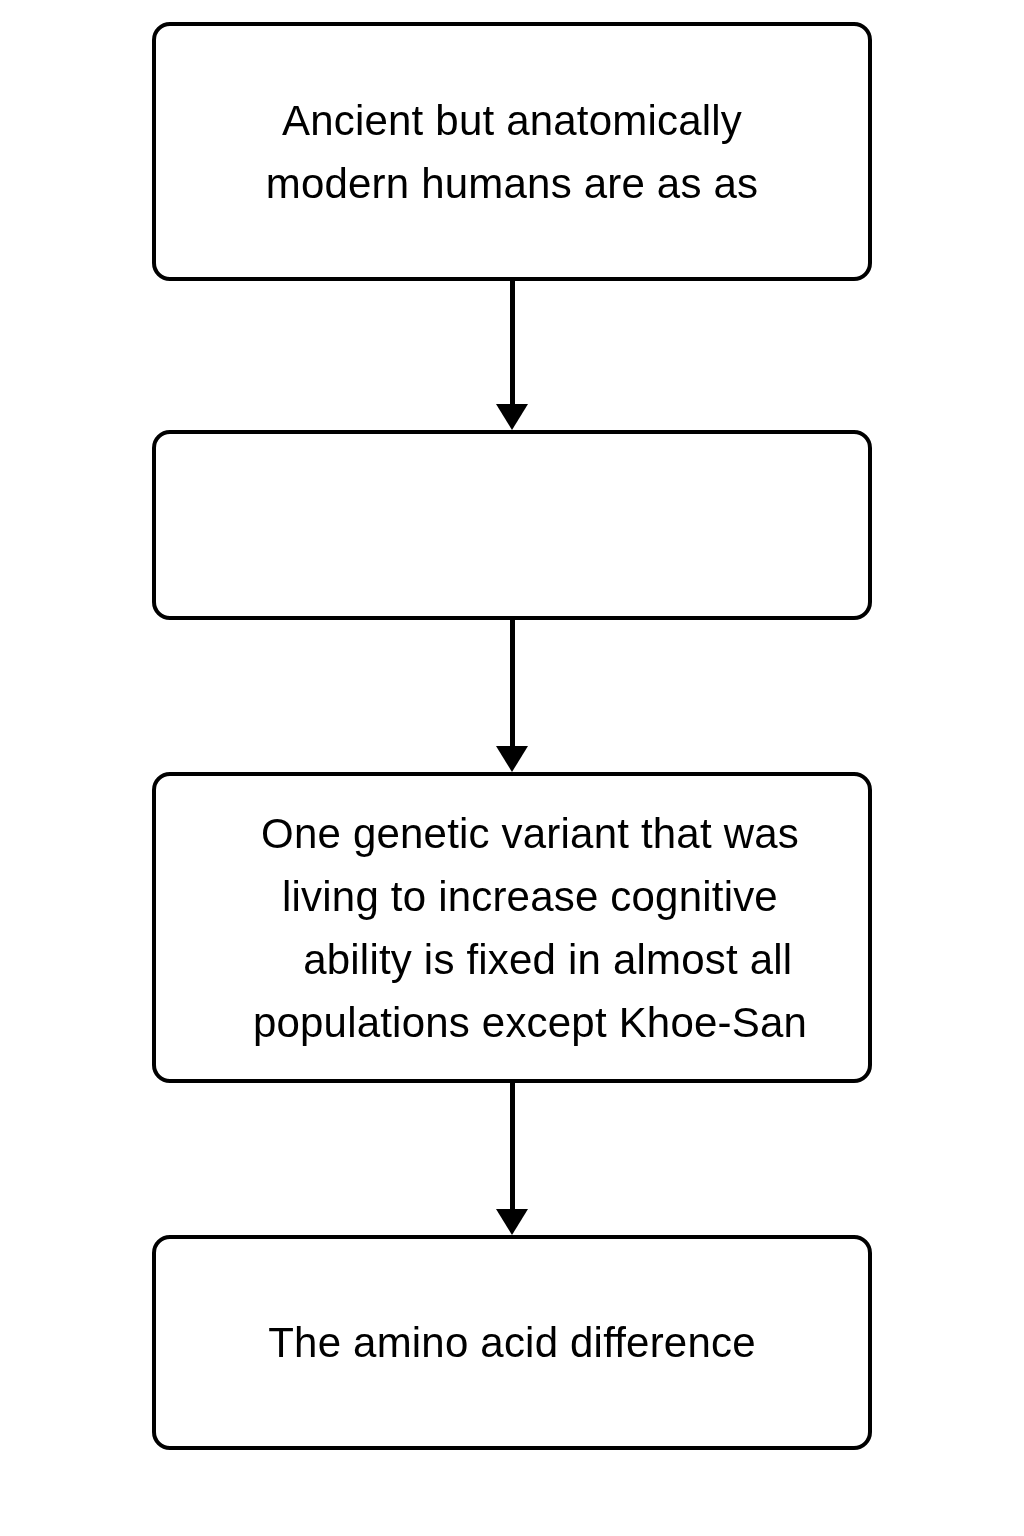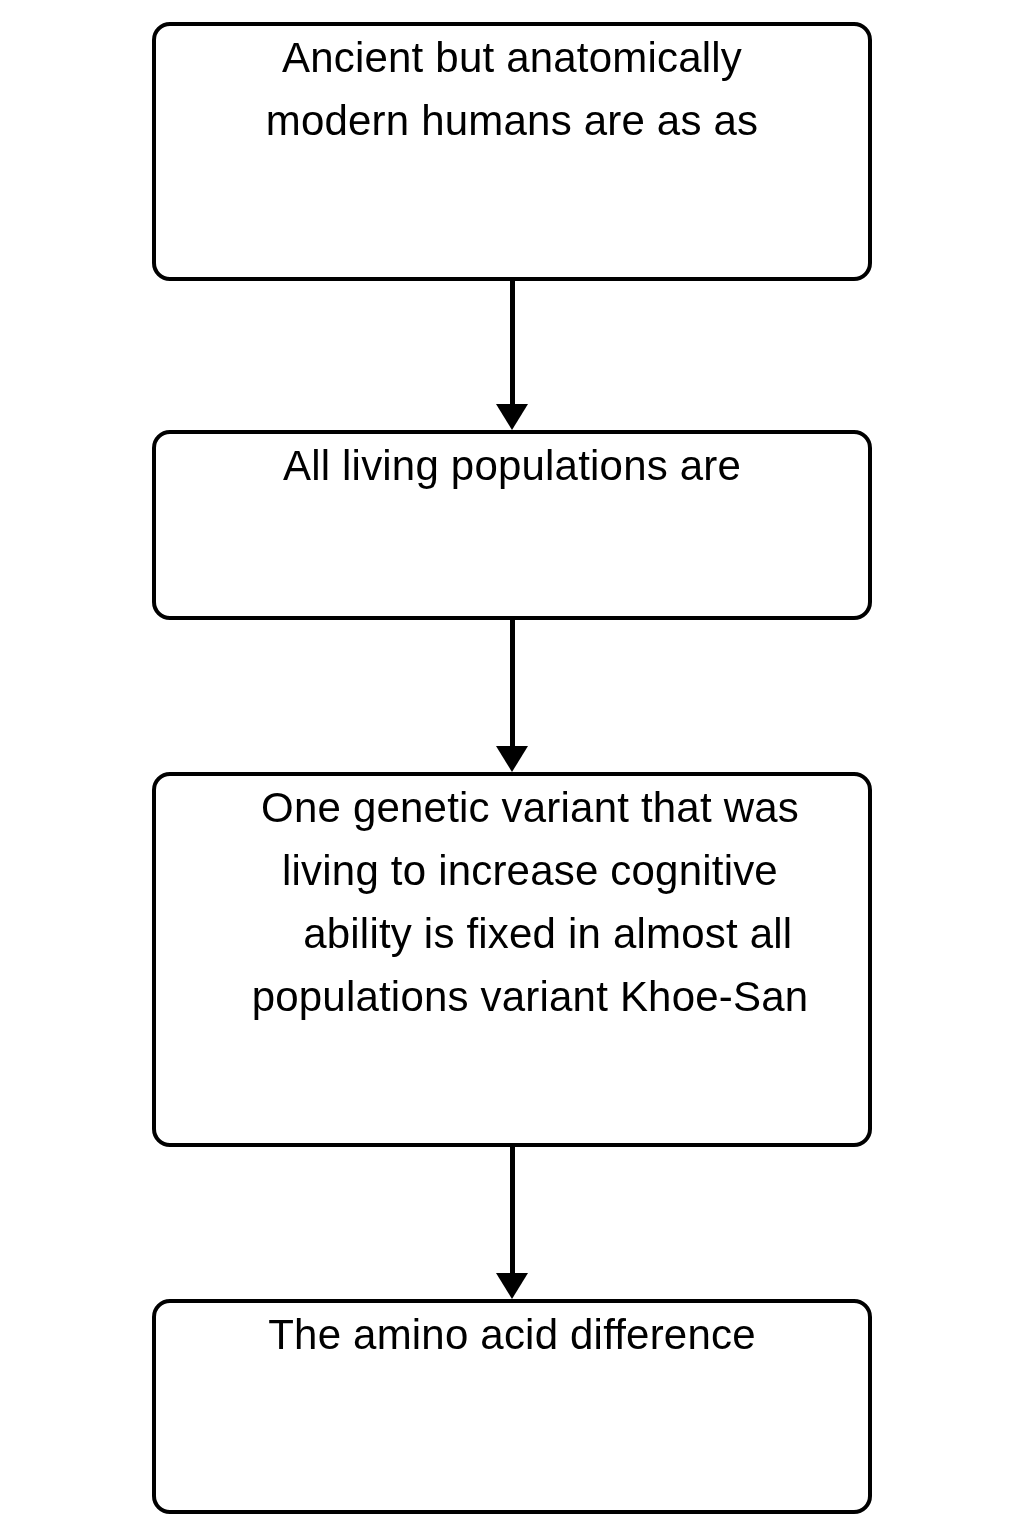--- a/index.html
+++ b/index.html
@@ -22,26 +22,27 @@
     overflow: hidden;
   }
   .node {
     width: 720px;
     box-sizing: border-box;
     border: 4px solid #000000;
     border-radius: 18px;
     background: #ffffff;
     display: flex;
     flex-direction: column;
+    justify-content: center;
     align-items: center;
     flex: 0 0 auto;
   }
   .node-1 { height: 259px; }
   .node-2 { height: 190px; }
-  .node-3 { height: 375px; padding-left: 36px; }
+  .node-3 { height: 311px; padding-left: 36px; }
   .node-4 { height: 215px; }
   .node-line {
     font-size: 42px;
     line-height: 63px;
     text-align: center;
     white-space: pre;
     letter-spacing: 0.2px;
   }
   .arrow {
     display: flex;
@@ -76,33 +77,32 @@
     <div class="node-line">Ancient but anatomically</div>
     <div class="node-line">modern humans are as as</div>
   </div>
 
   <div class="arrow arrow-1">
     <div class="arrow-stem"></div>
     <div class="arrow-head"></div>
   </div>
 
   <div class="node node-2">
-    <div class="node-line">All living populations are</div>
   </div>
 
   <div class="arrow arrow-2">
     <div class="arrow-stem"></div>
     <div class="arrow-head"></div>
   </div>
 
   <div class="node node-3">
     <div class="node-line">One genetic variant that was</div>
     <div class="node-line">living to increase cognitive</div>
     <div class="node-line">   ability is fixed in almost all</div>
-    <div class="node-line">populations variant Khoe-San</div>
+    <div class="node-line">populations except Khoe-San</div>
   </div>
 
   <div class="arrow arrow-3">
     <div class="arrow-stem"></div>
     <div class="arrow-head"></div>
   </div>
 
   <div class="node node-4">
     <div class="node-line">The amino acid difference</div>
   </div>

